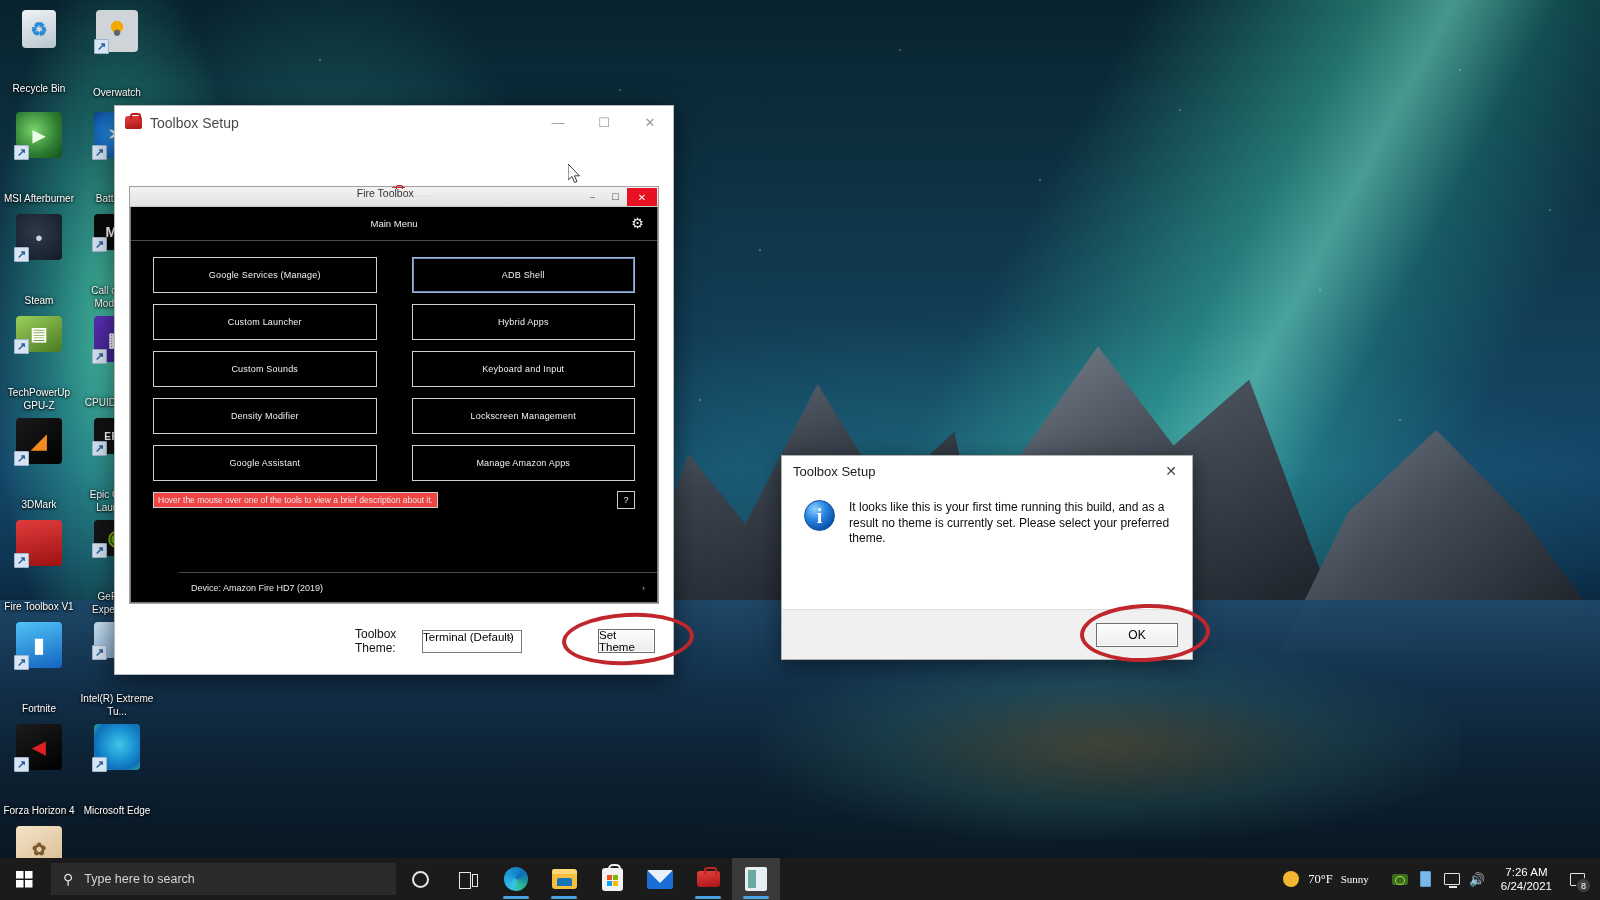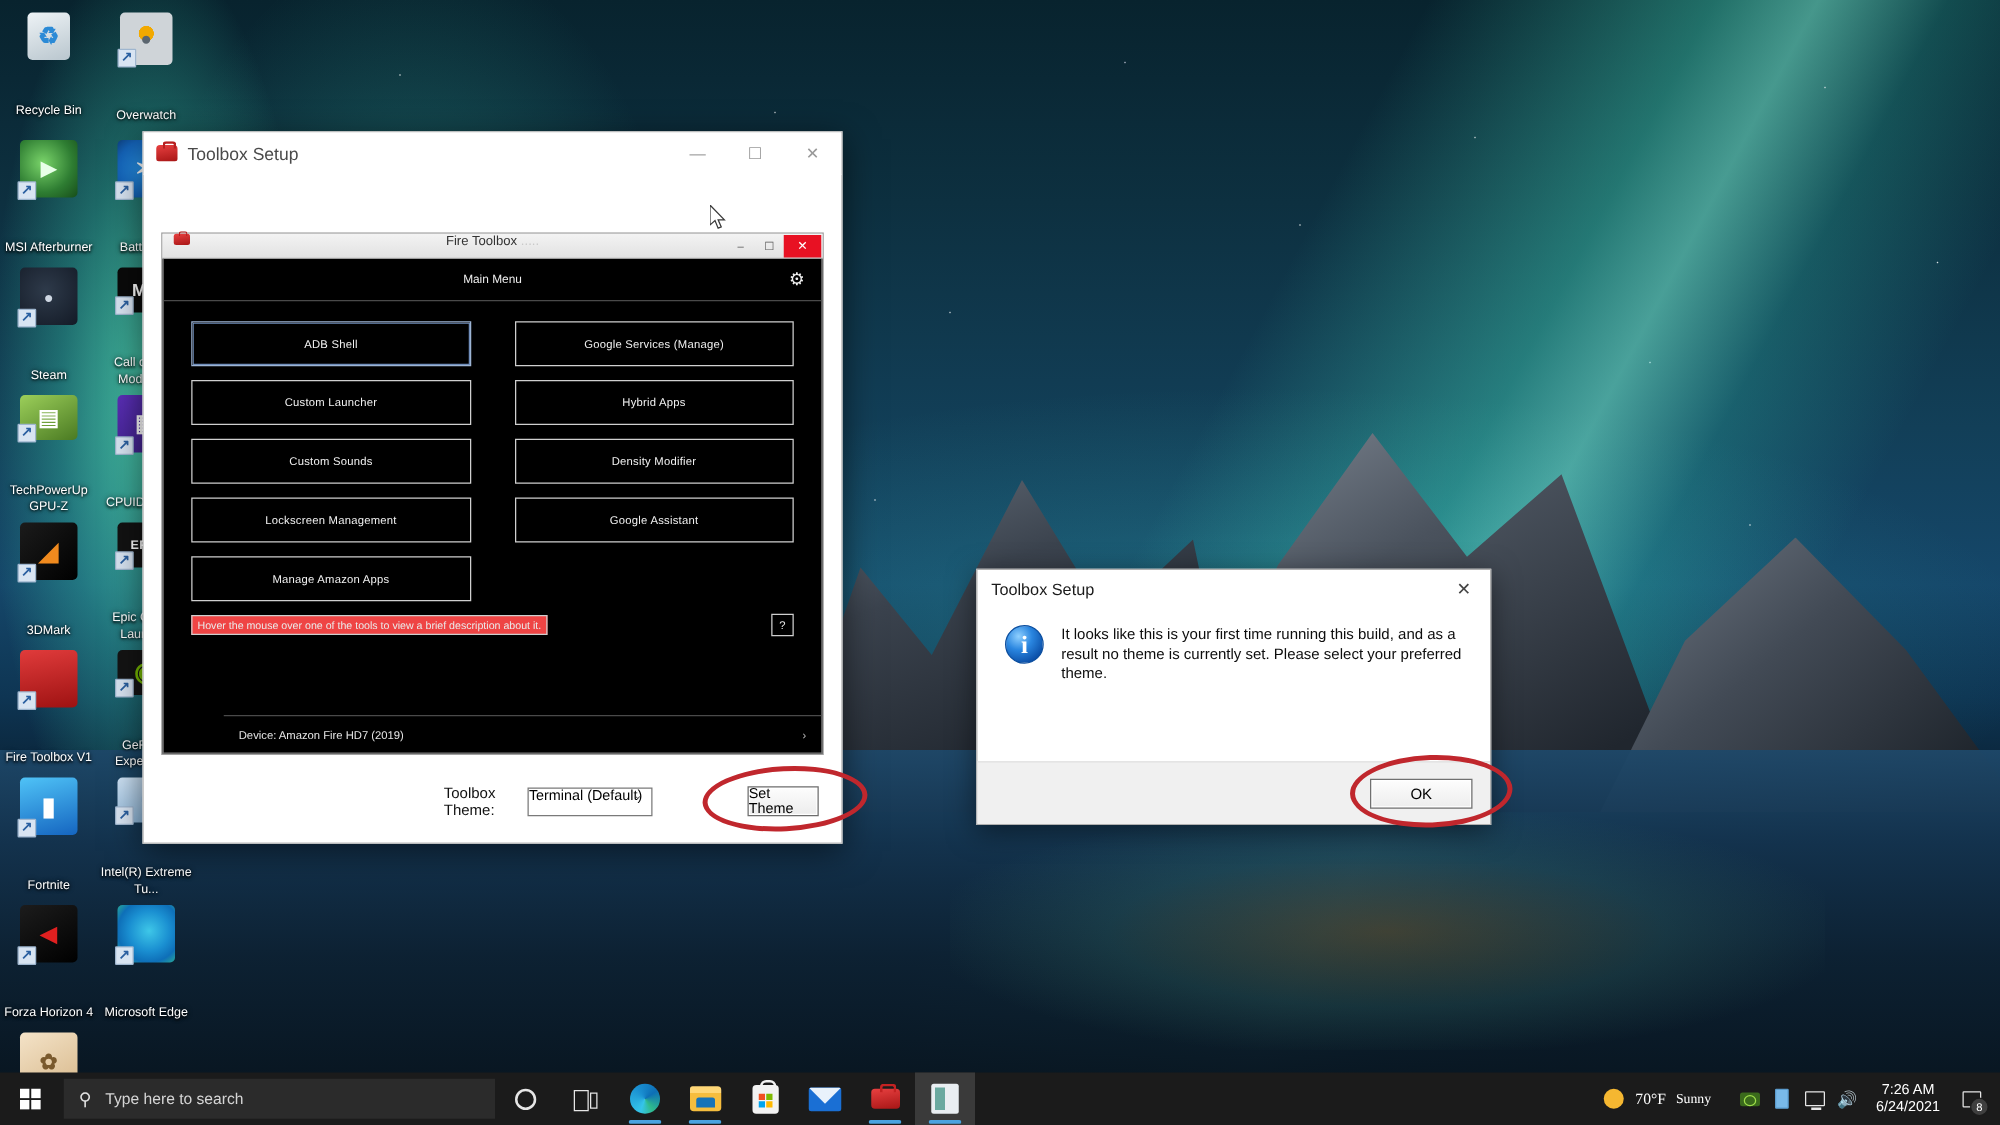--- a/index.html
+++ b/index.html
@@ -164,23 +164,23 @@
     text-align: center; font-size: 13.5px; color: #111;
     margin-top: 14px; margin-bottom: 12px;
   }
 
   
   #preview {
     position: absolute; left: 14px; top: 80px; width: 530px; height: 418px;
     background: #e8e8e8; border: 1px solid #a0a0a0;
   }
   #pv-title {
-    height: 20px; display: flex; 
+    height: 20px; display: flex; align-items: center;
     background: linear-gradient(180deg,#f3f3f3,#e2e2e2);
-    border-bottom: 1px solid #c8c8c8; position: relative;
+    border-bottom: 1px solid #c8c8c8; position: relative; flex-direction: column;
   }
   #pv-title .pv-ico {
     width: 13px; height: 9px; margin-left: 9px;
     background: linear-gradient(170deg,#e84040,#a81616); border-radius: 2px;
     position: relative;
   }
   #pv-title .pv-ico::before{
     content:""; position:absolute; left:4px; top:-2px; width:5px; height:3px;
     border:1px solid #b82020; border-bottom:none; border-radius:2px 2px 0 0;
   }
@@ -519,25 +519,26 @@
           <div class="b">☐</div>
           <div class="bx">✕</div>
         </div>
       </div>
       <div id="pv-body">
         <div id="pv-header">
           <span id="pv-header-title">Main Menu</span>
           <span id="pv-gear">⚙</span>
         </div>
         <div id="pv-grid">
+            <div class="pv-btn">Google Services (Manage)</div>
             <div class="pv-btn sel">ADB Shell</div>
-            <div class="pv-btn">Google Services (Manage)</div>
             <div class="pv-btn">Custom Launcher</div>
             <div class="pv-btn">Hybrid Apps</div>
             <div class="pv-btn">Custom Sounds</div>
+            <div class="pv-btn">Keyboard and Input</div>
             <div class="pv-btn">Density Modifier</div>
             <div class="pv-btn">Lockscreen Management</div>
             <div class="pv-btn">Google Assistant</div>
             <div class="pv-btn">Manage Amazon Apps</div>
           </div>
         <div id="pv-hint-row">
           <div id="pv-hint">Hover the mouse over one of the tools to view a brief description about it.</div>
           <div id="pv-help">?</div>
         </div>
         <div id="pv-device">

